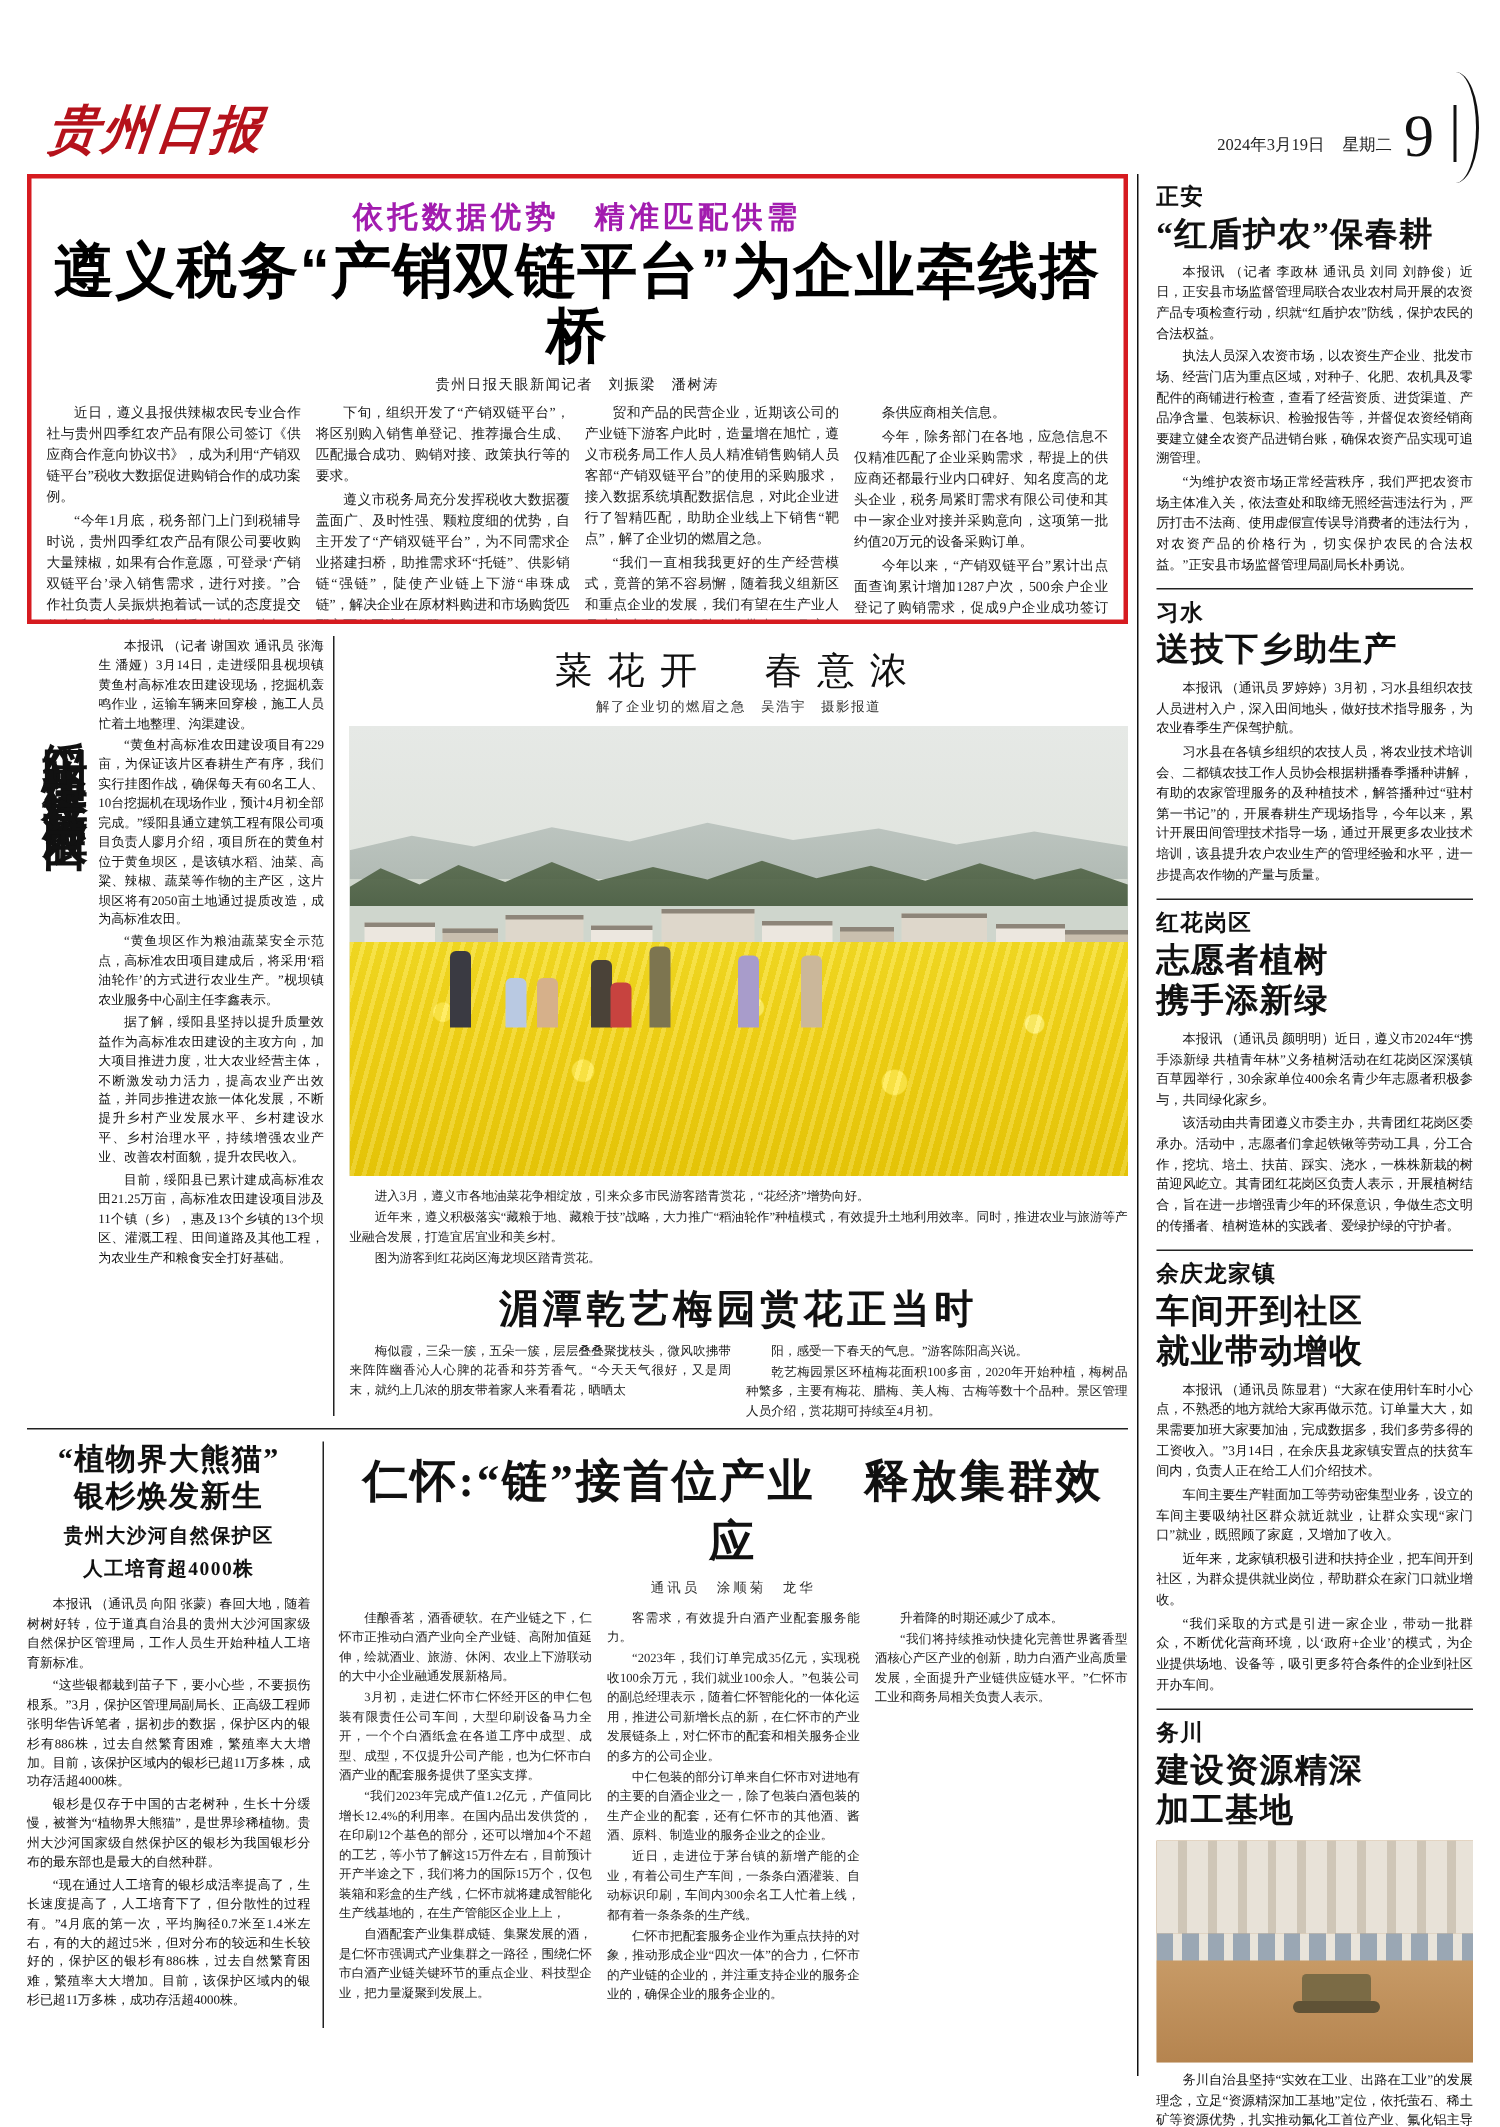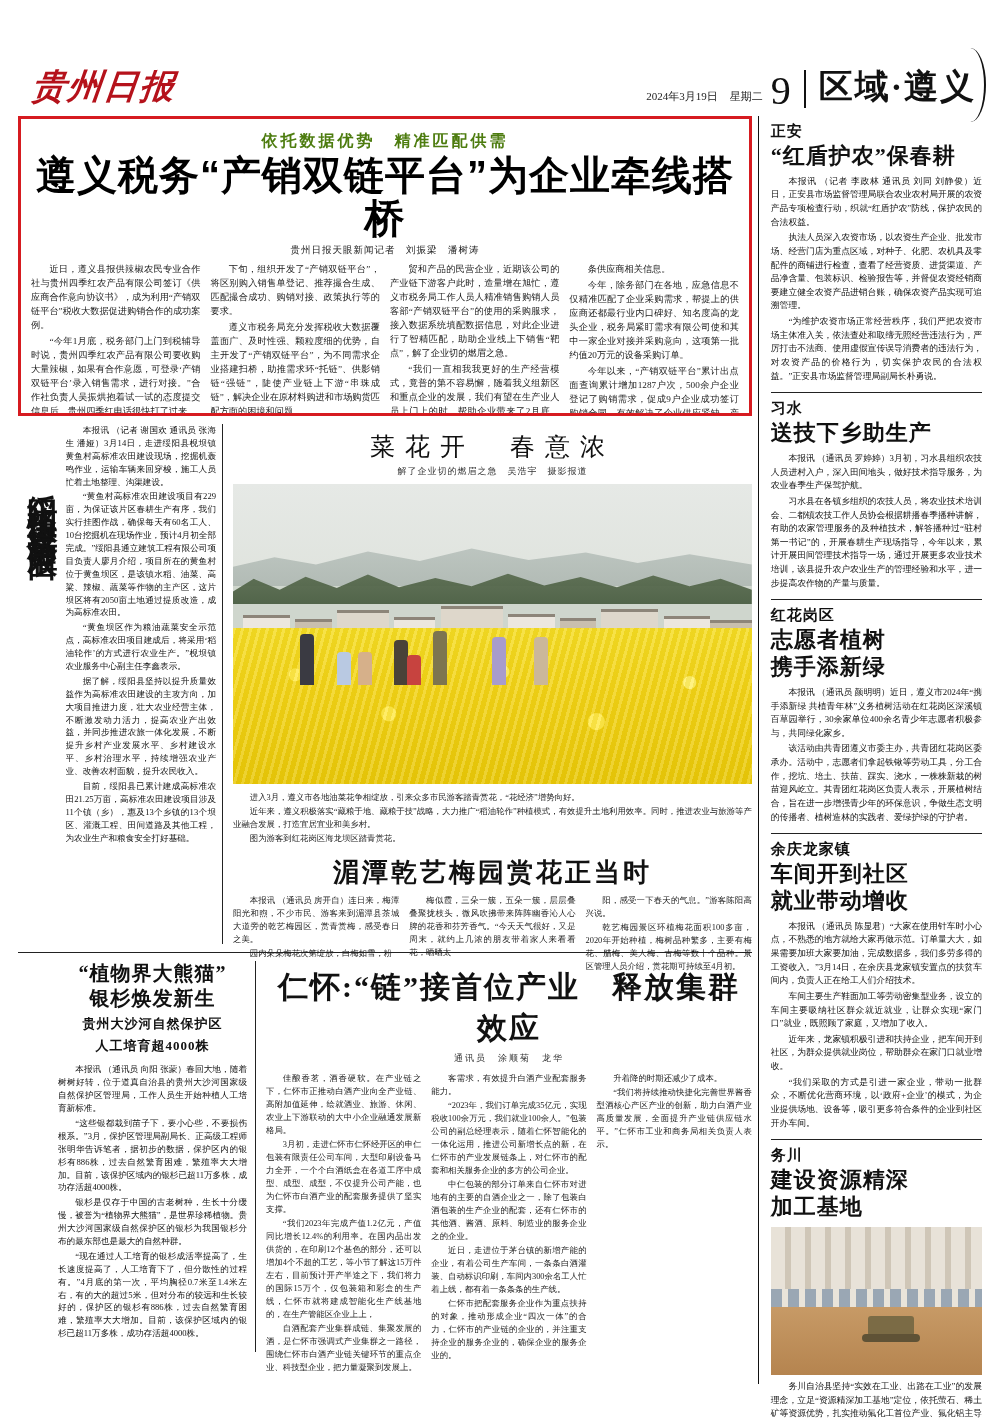--- a/index.html
+++ b/index.html
@@ -51,22 +51,22 @@
   }
   .col-main { width:740px; position:relative; }
   .col-side { width:226px; padding-left:12px; border-left:1px solid #111; margin-left:6px;}
 
   
   .lead-box {
     border:3px solid #d61b20; padding:8px 10px 6px 10px;
     height:300px; overflow:hidden; position:relative;
   }
   .lead-shoulder {
-    text-align:center; font-size:16px; font-weight:700; letter-spacing:3px;
-    color:#4d7c0f; margin:4px 0 2px 0;
+    text-align:center; font-size:20px; font-weight:700; letter-spacing:3px;
+    color:#a21caf; margin:4px 0 2px 0;
   }
   .lead-head {
     text-align:center; font-size:40px; font-weight:900; letter-spacing:1px;
     line-height:1.08; color:#000; margin:2px 0 4px 0;
     font-family:"Liberation Sans","DejaVu Sans",sans-serif;
   }
   .lead-byline { text-align:center; font-size:9.5px; color:#222; margin-bottom:6px; letter-spacing:1px;}
   .lead-cols { display:flex; gap:10px; }
   .lead-cols > div { flex:1; }
   p.body { font-size:9.2px; line-height:1.52; text-align:justify; margin:0 0 2px 0; text-indent:2em; color:#1a1a1a;}
@@ -120,21 +120,21 @@
 
   .sub-head2 {
     text-align:center; font-size:26px; font-weight:700; letter-spacing:3px;
     margin:10px 0 4px 0;
   }
   .three-cols { display:flex; gap:10px; }
   .three-cols > div { flex:1; }
 
   
   .bottom { display:flex; margin-top:8px; height:400px; border-top:1px solid #222; padding-top:8px;}
-  .bot-left { width:198px; padding-right:8px; border-right:1px solid #222;margin-left:40px;}
+  .bot-left { width:198px; padding-right:8px; border-right:1px solid #222;}
   .bot-right { flex:1; padding-left:10px;}
   .bh1 { text-align:center; font-size:20px; font-weight:700; line-height:1.25; letter-spacing:1px;}
   .bh2 { text-align:center; font-size:13px; font-weight:700; line-height:1.4; margin-top:4px; letter-spacing:1px;}
   .big-head {
     text-align:center; font-size:30px; font-weight:700; letter-spacing:2px;
     margin:6px 0 3px 0;
   }
   .big-byline { text-align:center; font-size:9px; color:#333; margin-bottom:7px; letter-spacing:2px;}
 
   
@@ -158,21 +158,20 @@
 
 <div class="page">
 
   <div class="masthead">
     <div class="logo">贵州日报</div>
     <div class="mast-right">
       <span class="mast-date">2024年3月19日</span>
       <span class="mast-week">星期二</span>
       <span class="mast-page">9</span>
       <span class="mast-sep"></span>
-      <span class="mast-section">区域·遵义</span>
       <span class="mast-curve"></span>
     </div>
   </div>
 
   <div class="grid">
 
     <div class="col-main">
 
       <div class="lead-box">
         <div class="lead-shoulder">依托数据优势　精准匹配供需</div>
@@ -249,24 +248,20 @@
 
           <div class="photo-caption">
             <p class="cap">进入3月，遵义市各地油菜花争相绽放，引来众多市民游客踏青赏花，“花经济”增势向好。</p>
             <p class="cap">近年来，遵义积极落实“藏粮于地、藏粮于技”战略，大力推广“稻油轮作”种植模式，有效提升土地利用效率。同时，推进农业与旅游等产业融合发展，打造宜居宜业和美乡村。</p>
             <p class="cap">图为游客到红花岗区海龙坝区踏青赏花。</p>
           </div>
 
           <div class="sub-head2">湄潭乾艺梅园赏花正当时</div>
           <div class="three-cols">
             <div>
-              <p class="cap">本报讯 （通讯员 房开自）连日来，梅潭阳光和煦，不少市民、游客来到湄潭县茶城大道旁的乾艺梅园区，赏青赏梅，感受春日之美。</p>
-              <p class="cap">园内朵朵梅花次第绽放，白梅如雪，粉</p>
-            </div>
-            <div>
               <p class="cap">梅似霞，三朵一簇，五朵一簇，层层叠叠聚拢枝头，微风吹拂带来阵阵幽香沁人心脾的花香和芬芳香气。“今天天气很好，又是周末，就约上几浓的朋友带着家人来看看花，晒晒太</p>
             </div>
             <div>
               <p class="cap">阳，感受一下春天的气息。”游客陈阳高兴说。</p>
               <p class="cap">乾艺梅园景区环植梅花面积100多亩，2020年开始种植，梅树品种繁多，主要有梅花、腊梅、美人梅、古梅等数十个品种。景区管理人员介绍，赏花期可持续至4月初。</p>
             </div>
           </div>
         </div>
       </div>
 

